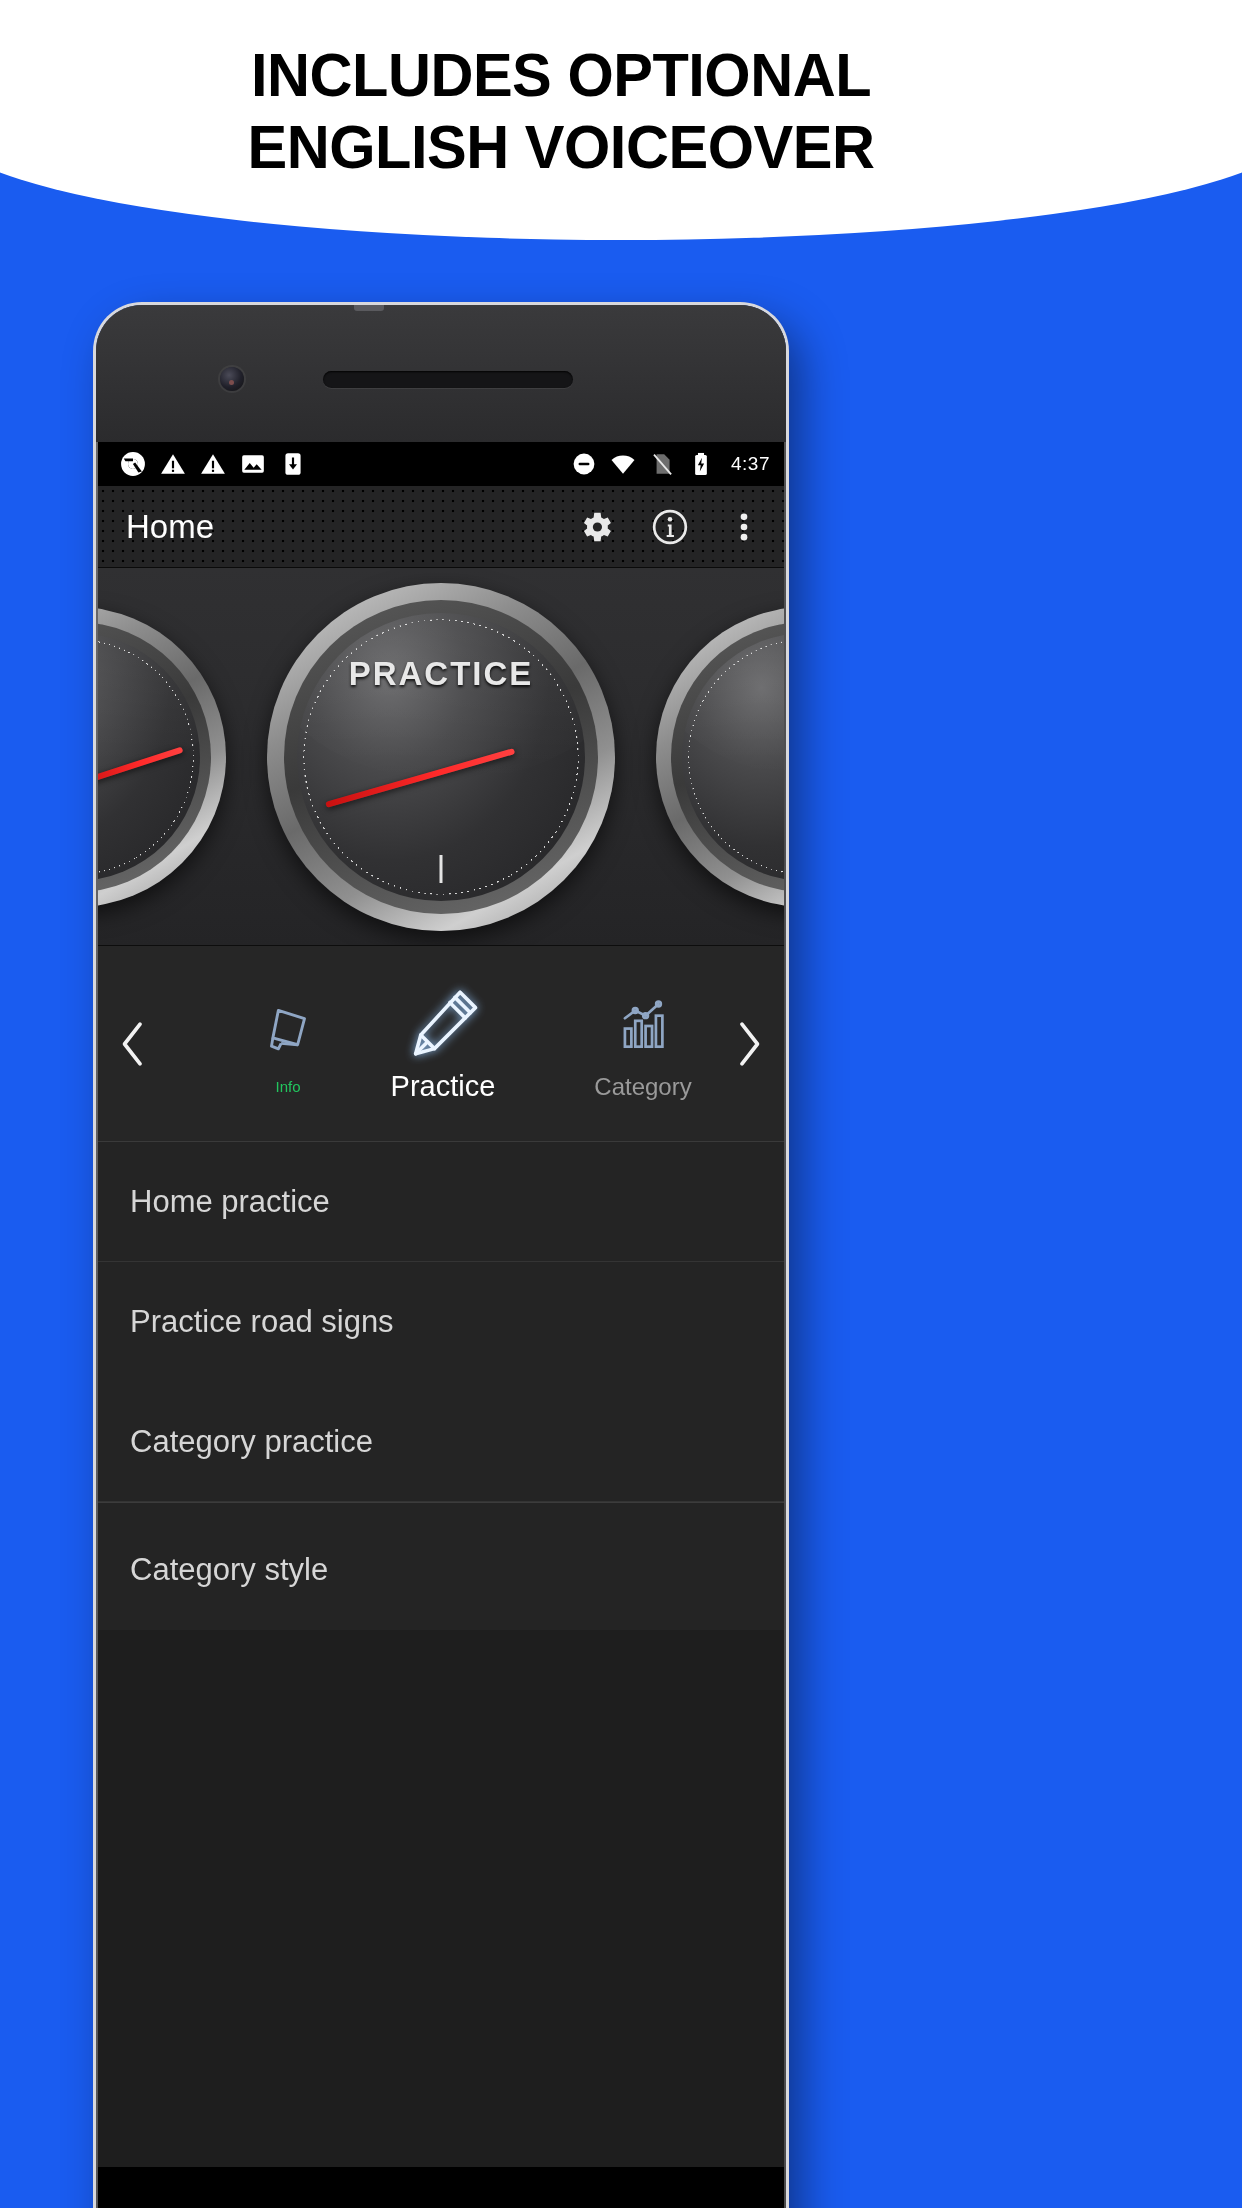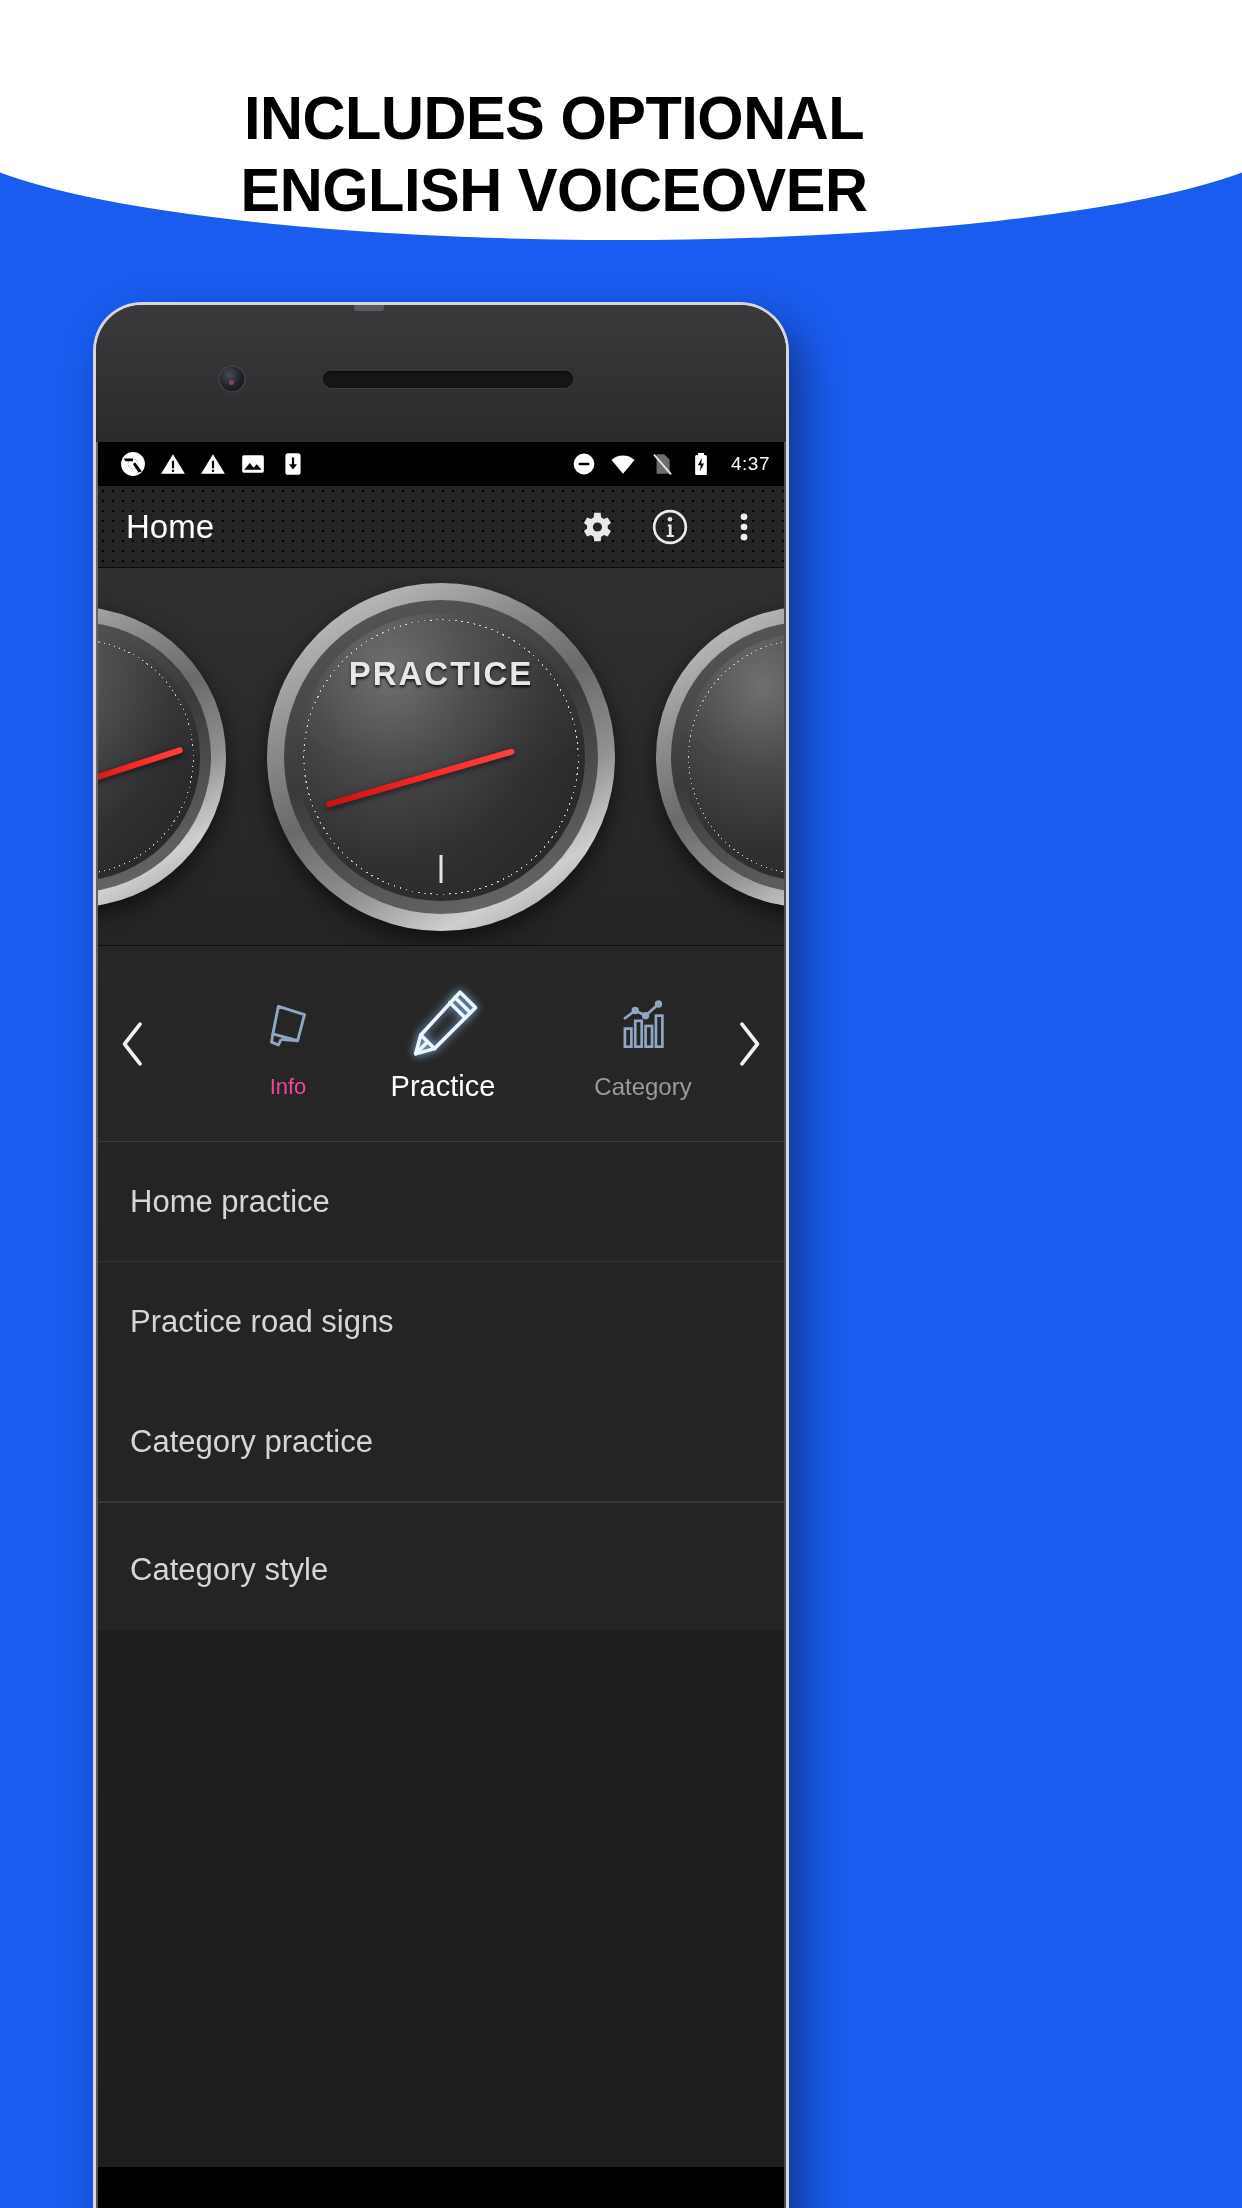--- a/index.html
+++ b/index.html
@@ -13,24 +13,24 @@
 
   
   #banner{
     position:absolute; left:-60px; top:-200px;
     width:1362px; height:440px;
     background:#ffffff;
     border-radius:0 0 50% 50% / 0 0 26% 26%;
     z-index:5;
   }
   #headline{
-    position:absolute; left:0; top:0; width:1108px;
+    position:absolute; left:7px; top:0; width:1108px;
     z-index:6;
     text-align:center;
-    padding-top:82px;
+    padding-top:39px;
   }
   #headline .line{
     color:#000000;
     font-weight:bold;
     font-size:62px;
     line-height:72px;
     letter-spacing:-0.5px;
     font-stretch:condensed;
     transform:scaleX(0.96);
   }
@@ -190,21 +190,21 @@
   }
   #chev-left{ left:12px; }
   #chev-right{ right:12px; }
   .tabitem{
     position:absolute; top:0; height:100%;
     display:flex; flex-direction:column; align-items:center; justify-content:center;
   }
   .tabitem .ticon{ height:78px; display:flex; align-items:center; justify-content:center; }
   .tabitem .tlabel{ margin-top:8px; font-size:25px; }
   #tab-info{ left:115px; width:150px; }
-  #tab-info .tlabel{ color:#ec4899; font-size:22px;text-align:center; }
+  #tab-info .tlabel{ color:#22c55e; font-size:15px;text-align:center; }
   #tab-practice{ left:265px; width:160px; }
   #tab-practice .tlabel{ color:#ffffff; font-size:29px; }
   #tab-results{ left:470px; width:150px; }
   #tab-results .tlabel{ color:#9a9a9a; font-size:24px; }
 
   
   #list{ background:#242424; }
   .row{
     height:120px; display:flex; align-items:center;
     padding-left:32px;

